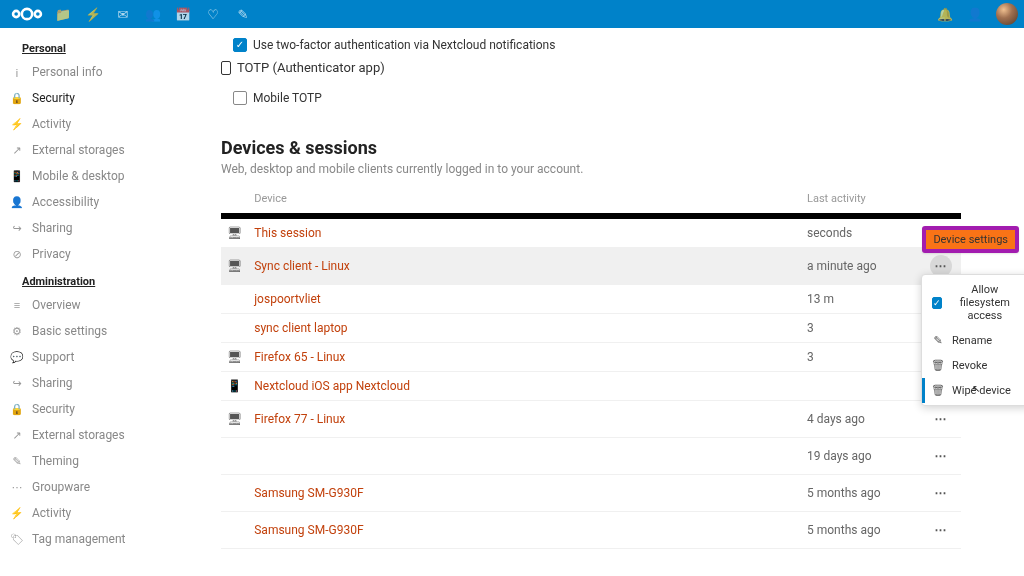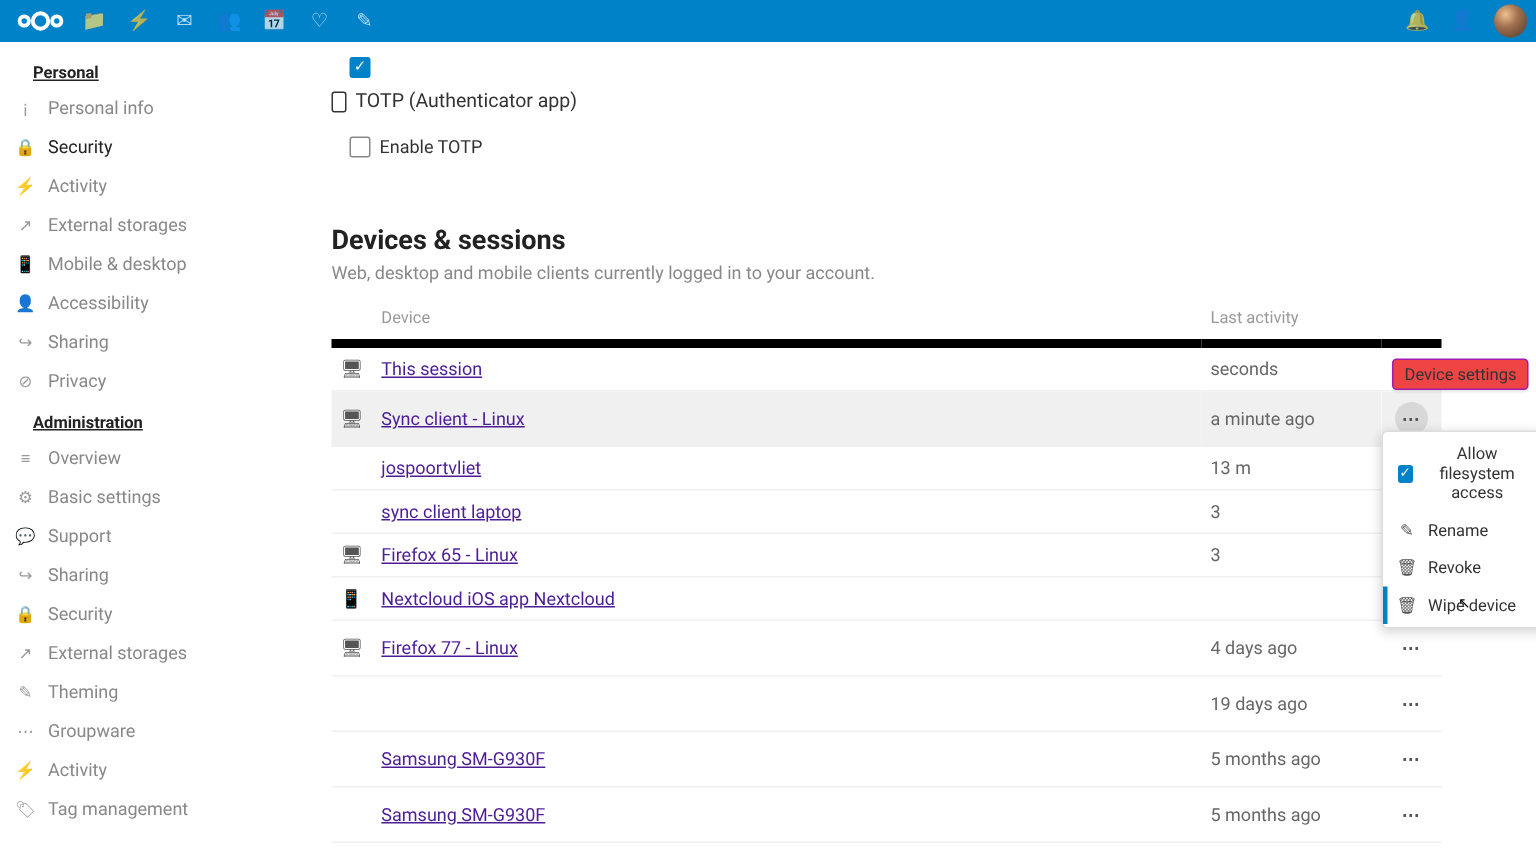--- a/index.html
+++ b/index.html
@@ -28,36 +28,36 @@
 
   .checkbox-row { display:flex; align-items:center; gap:6px; margin: 10px 0 8px 12px; font-size:12px; }
   .cb { width:14px; height:14px; border:1px solid #0082c9; border-radius:2px; display:flex; align-items:center; justify-content:center; }
   .cb.checked { background:#0082c9; }
   .cb.checked::after { content:"✓"; color:#fff; font-size:10px; line-height:1; }
   .cb.empty { border-color:#888; }
 
   .totp-head { display:flex; align-items:center; gap:6px; margin: 8px 0 16px 0; font-size:13px; }
   .phone-ico { width:10px; border:1px solid #333; height:14px; border-radius:2px; }
 
-  h2.section { font-size: 18px; font-weight:700; margin: 45px 0 4px 0; color:#222; }
+  h2.section { font-size: 18px; font-weight:700; margin: 32px 0 4px 0; color:#222; }
   .section-sub { font-size: 12px; color:#888; margin-bottom: 8px; }
 
   table.devices { width: 740px; border-collapse: collapse; font-size:12px; }
   table.devices th { text-align:left; font-weight:400; color:#999; padding: 8px 6px; font-size:11px; border-bottom:6px solid #000000; }
   table.devices td { padding: 7px 6px; border-bottom:1px solid #f0f0f0; vertical-align:middle; }
   th.col-ico, td.col-ico { width:26px; text-align:center; color:#555; }
-  td.col-name { color:#4c1d95;text-decoration:underline; }
+  td.col-name { color:#c2410c; }
   th.col-act, td.col-act { width: 120px; color:#666; text-align:left; }
   th.col-menu, td.col-menu { width: 40px; text-align:center; position: relative; }
   tr.highlight td { background: #f0f0f0; }
   .dots { cursor:pointer; color:#555; font-weight:bold; letter-spacing:1px; display:inline-flex; width:22px; height:22px; align-items:center; justify-content:center; border-radius:11px; }
   tr.highlight .dots { background:#d8d8d8; }
 
   
-  .tooltip { position:absolute; right:-58px; top:-22px; background:#ef4444; border:1px solid #a21caf; padding:3px 7px; font-size:11px; border-radius:3px; white-space:nowrap; box-shadow:0 1px 2px rgba(0,0,0,.1); }
+  .tooltip { position:absolute; right:-58px; top:-22px; background:#f97316; border:4px solid #a21caf; padding:3px 7px; font-size:11px; border-radius:3px; white-space:nowrap; box-shadow:0 1px 2px rgba(0,0,0,.1); }
 
   
   .popover { position:absolute; left:0; top:26px; width:110px; background:#fff; border:1px solid #ddd; border-radius:4px; box-shadow:0 2px 8px rgba(0,0,0,.18); z-index:50; padding:2px 0; }
   .pop-item { display:flex; align-items:center; gap:8px; padding:6px 10px; font-size:11px; color:#333; cursor:pointer; position:relative; }
   .pop-item.highlight::before { content:""; position:absolute; left:0; top:0; bottom:0; width:3px; background:#0082c9; }
   .pop-ico { width:12px; display:flex; justify-content:center; color:#555; font-size:11px; }
   .pop-cb { width:12px; height:12px; border:1px solid #0082c9; background:#0082c9; border-radius:2px; display:flex; align-items:center; justify-content:center; }
   .pop-cb::after { content:"✓"; color:#fff; font-size:9px; }
   .cursor { position:absolute; left:50px; top:5px; font-size:10px; pointer-events:none; color:#000; }
 </style>
@@ -164,28 +164,29 @@
         <div class="side-item">
           <span class="side-ico">🏷</span>
           <span>Tag management</span>
         </div>
       </div>
   </div>
 
   <div class="main">
     <div class="checkbox-row">
       <span class="cb checked"></span>
+      <span>Use two-factor authentication via Nextcloud notifications</span>
     </div>
     <div class="totp-head">
       <span class="phone-ico"></span>
       <span>TOTP (Authenticator app)</span>
     </div>
     <div class="checkbox-row">
       <span class="cb empty"></span>
-      <span>Enable TOTP</span>
+      <span>Mobile TOTP</span>
     </div>
 
     <h2 class="section">Devices &amp; sessions</h2>
     <div class="section-sub">Web, desktop and mobile clients currently logged in to your account.</div>
 
     <table class="devices">
       <thead>
         <tr>
           <th class="col-ico"></th>
           <th>Device</th>

